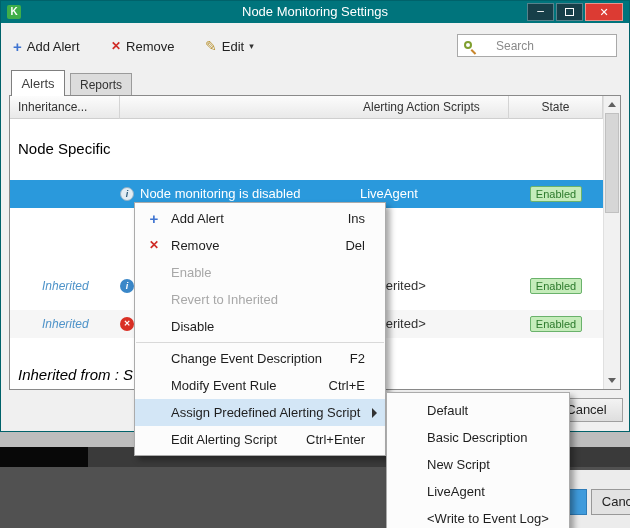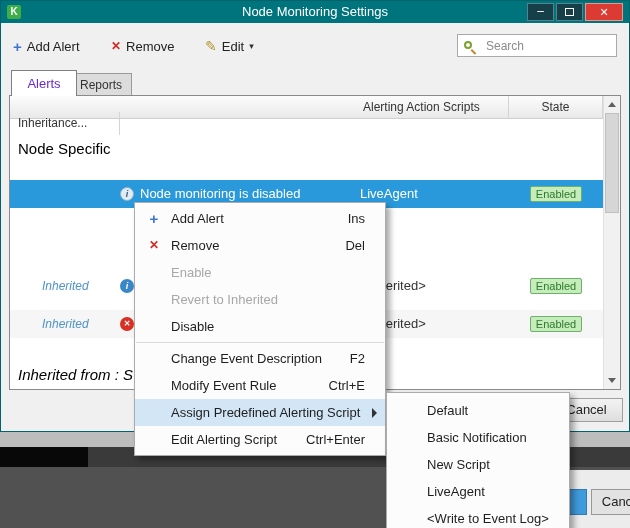--- a/index.html
+++ b/index.html
@@ -37,38 +37,38 @@
 
   
   .tool { position:absolute; top:34px; height:22px; display:flex; align-items:center; gap:5px; font-size:13px; color:#222; cursor:default; }
   .tool-add { left:12px; } .tool-remove { left:110px; } .tool-edit { left:204px; }
   .glyph-plus   { color:#3f74d1; font-weight:bold; font-size:15px; line-height:15px; }
   .glyph-remx   { color:#cf2b26; font-weight:bold; font-size:12px; }
   .glyph-pencil { color:#b8912e; font-size:14px; }
   .glyph-caret  { font-size:9px; color:#333; }
 
   .searchbox { position:absolute; left:456px; top:33px; width:160px; height:23px; background:#fff; border:1px solid #a9a9a9;
-    display:flex; align-items:center; padding:0 6px; gap:8px; }
+    display:flex; align-items:center; padding:0 6px; gap:18px; }
   .mag { position:relative; width:12px; height:12px; flex:none; }
   .mag-circle { position:absolute; left:0; top:1px; width:8px; height:8px; border:2px solid #7f9f2f; border-radius:50%; }
   .mag-handle { position:absolute; left:8px; top:9px; width:6px; height:2px; background:#c8862c; transform:rotate(45deg); transform-origin:0 0; }
   .search-input { border:none; outline:none; flex:1; min-width:0; font-size:12px; font-family:inherit; color:#444; background:transparent; }
   .search-input::placeholder { color:#8a8a8a; }
 
   
-  .tab-active { position:absolute; left:10px; top:69px; width:66px; height:26px; background:#fff; border:1px solid #7f7f7f; border-bottom:none;
-    z-index:5; text-align:center; line-height:25px; font-size:13px; color:#6d28d9; }
+  .tab-active { position:absolute; left:10px; top:69px; width:54px; height:26px; background:#fff; border:1px solid #7f7f7f; border-bottom:none;
+    z-index:5; text-align:center; line-height:25px; font-size:13px; color:#404040; }
   .tab-inactive { position:absolute; left:69px; top:72px; width:62px; height:23px; background:#dcdcdc; border:1px solid #9b9b9b; border-bottom:none;
     z-index:3; text-align:center; line-height:22px; font-size:12px; color:#333; }
 
   
   .panel { position:absolute; left:8px; top:94px; width:612px; height:295px; background:#fff; border:1px solid #8a8a8a; z-index:4; }
   .thead { position:absolute; left:0; top:0; width:593px; height:23px; background:linear-gradient(#fcfcfc,#e9e9e9); border-bottom:1px solid #cfcfcf; }
   .th { position:absolute; top:0; height:23px; line-height:22px; font-size:12px; color:#333; padding-left:8px; border-right:1px solid #d4d4d4; cursor:default; }
-  .th1 { left:0;   width:110px;margin-top:16px; }
+  .th1 { left:0;   width:110px; }
   .th2 { left:110px; width:237px; }
   .th3 { left:347px; width:152px; padding-left:6px; }
   .th4 { left:499px; width:94px; text-align:center; padding-left:0; }
   .sort-up { position:absolute; right:10px; top:9px; width:0; height:0; border-left:4px solid transparent; border-right:4px solid transparent; border-bottom:5px solid #5a5a5a; }
 
   .grp { position:absolute; left:8px; font-size:15px; color:#000000; white-space:nowrap; cursor:default; }
   .grp1 { top:44px; } .grp2 { top:146px; } .grp3 { top:270px;font-style:italic; }
 
   .row { position:absolute; left:0; width:593px; height:28px; cursor:default; }
   .row-sel { top:84px; background:#2a99dc; color:#fff; }
@@ -240,17 +240,17 @@
     <span class="sub-arrow"></span>
   </div>
   <div class="mi">
     <span>Edit Alerting Script</span>
     <span class="sc">Ctrl+Enter</span>
   </div>
 </div>
 
 <div class="submenu">
   <div class="smi">Default</div>
-  <div class="smi">Basic Notification</div>
+  <div class="smi">Basic Description</div>
   <div class="smi">New Script</div>
   <div class="smi">LiveAgent</div>
   <div class="smi">&lt;Write to Event Log&gt;</div>
 </div>
 
 </body></html>

